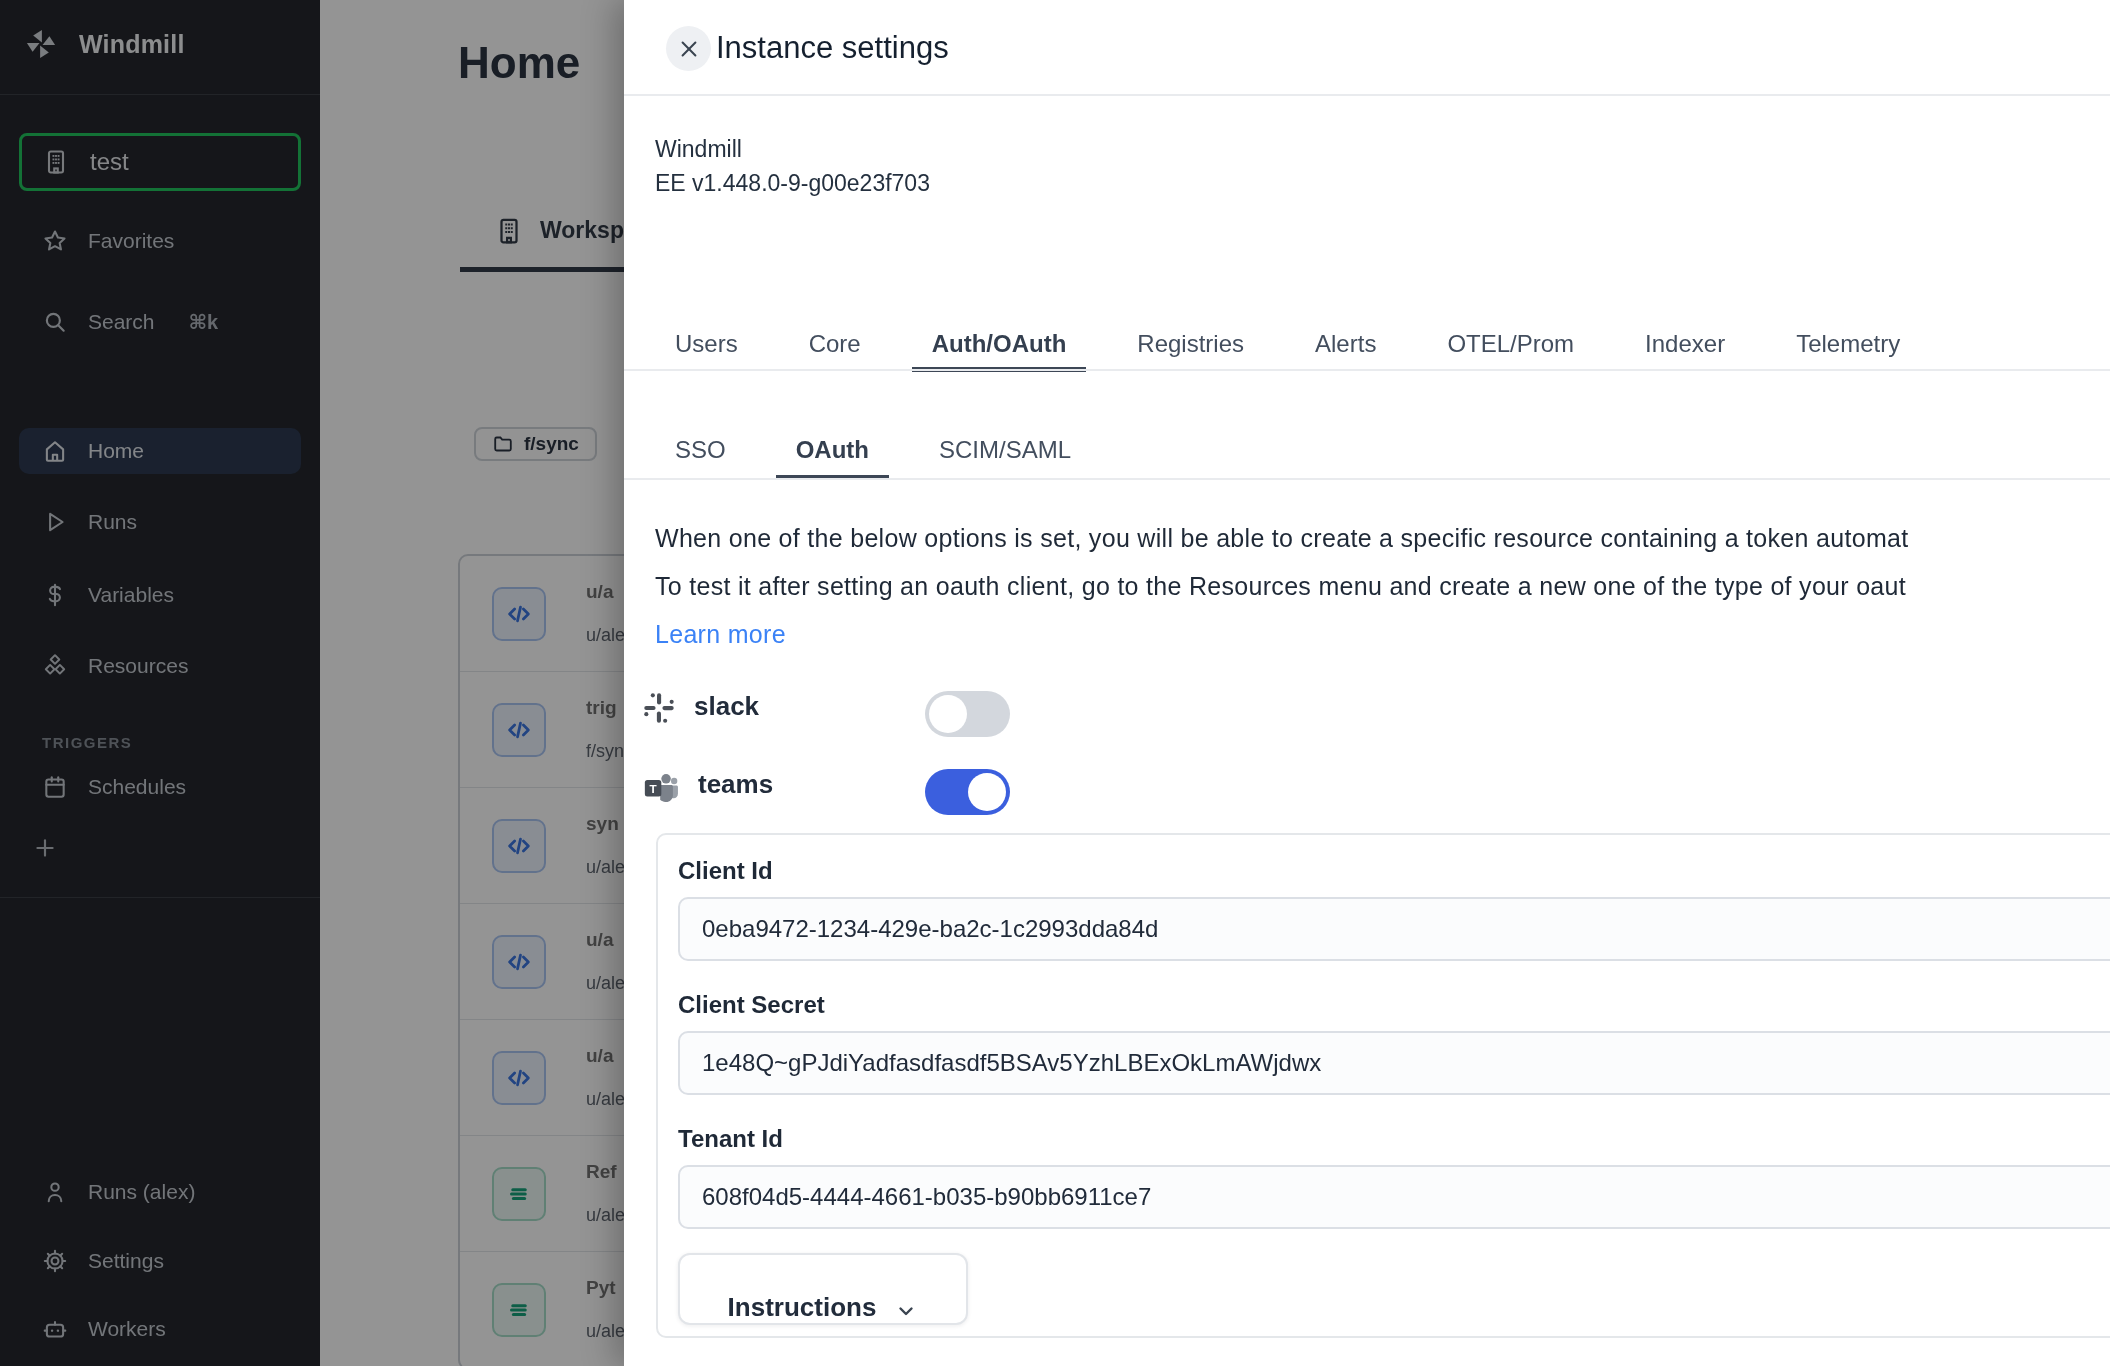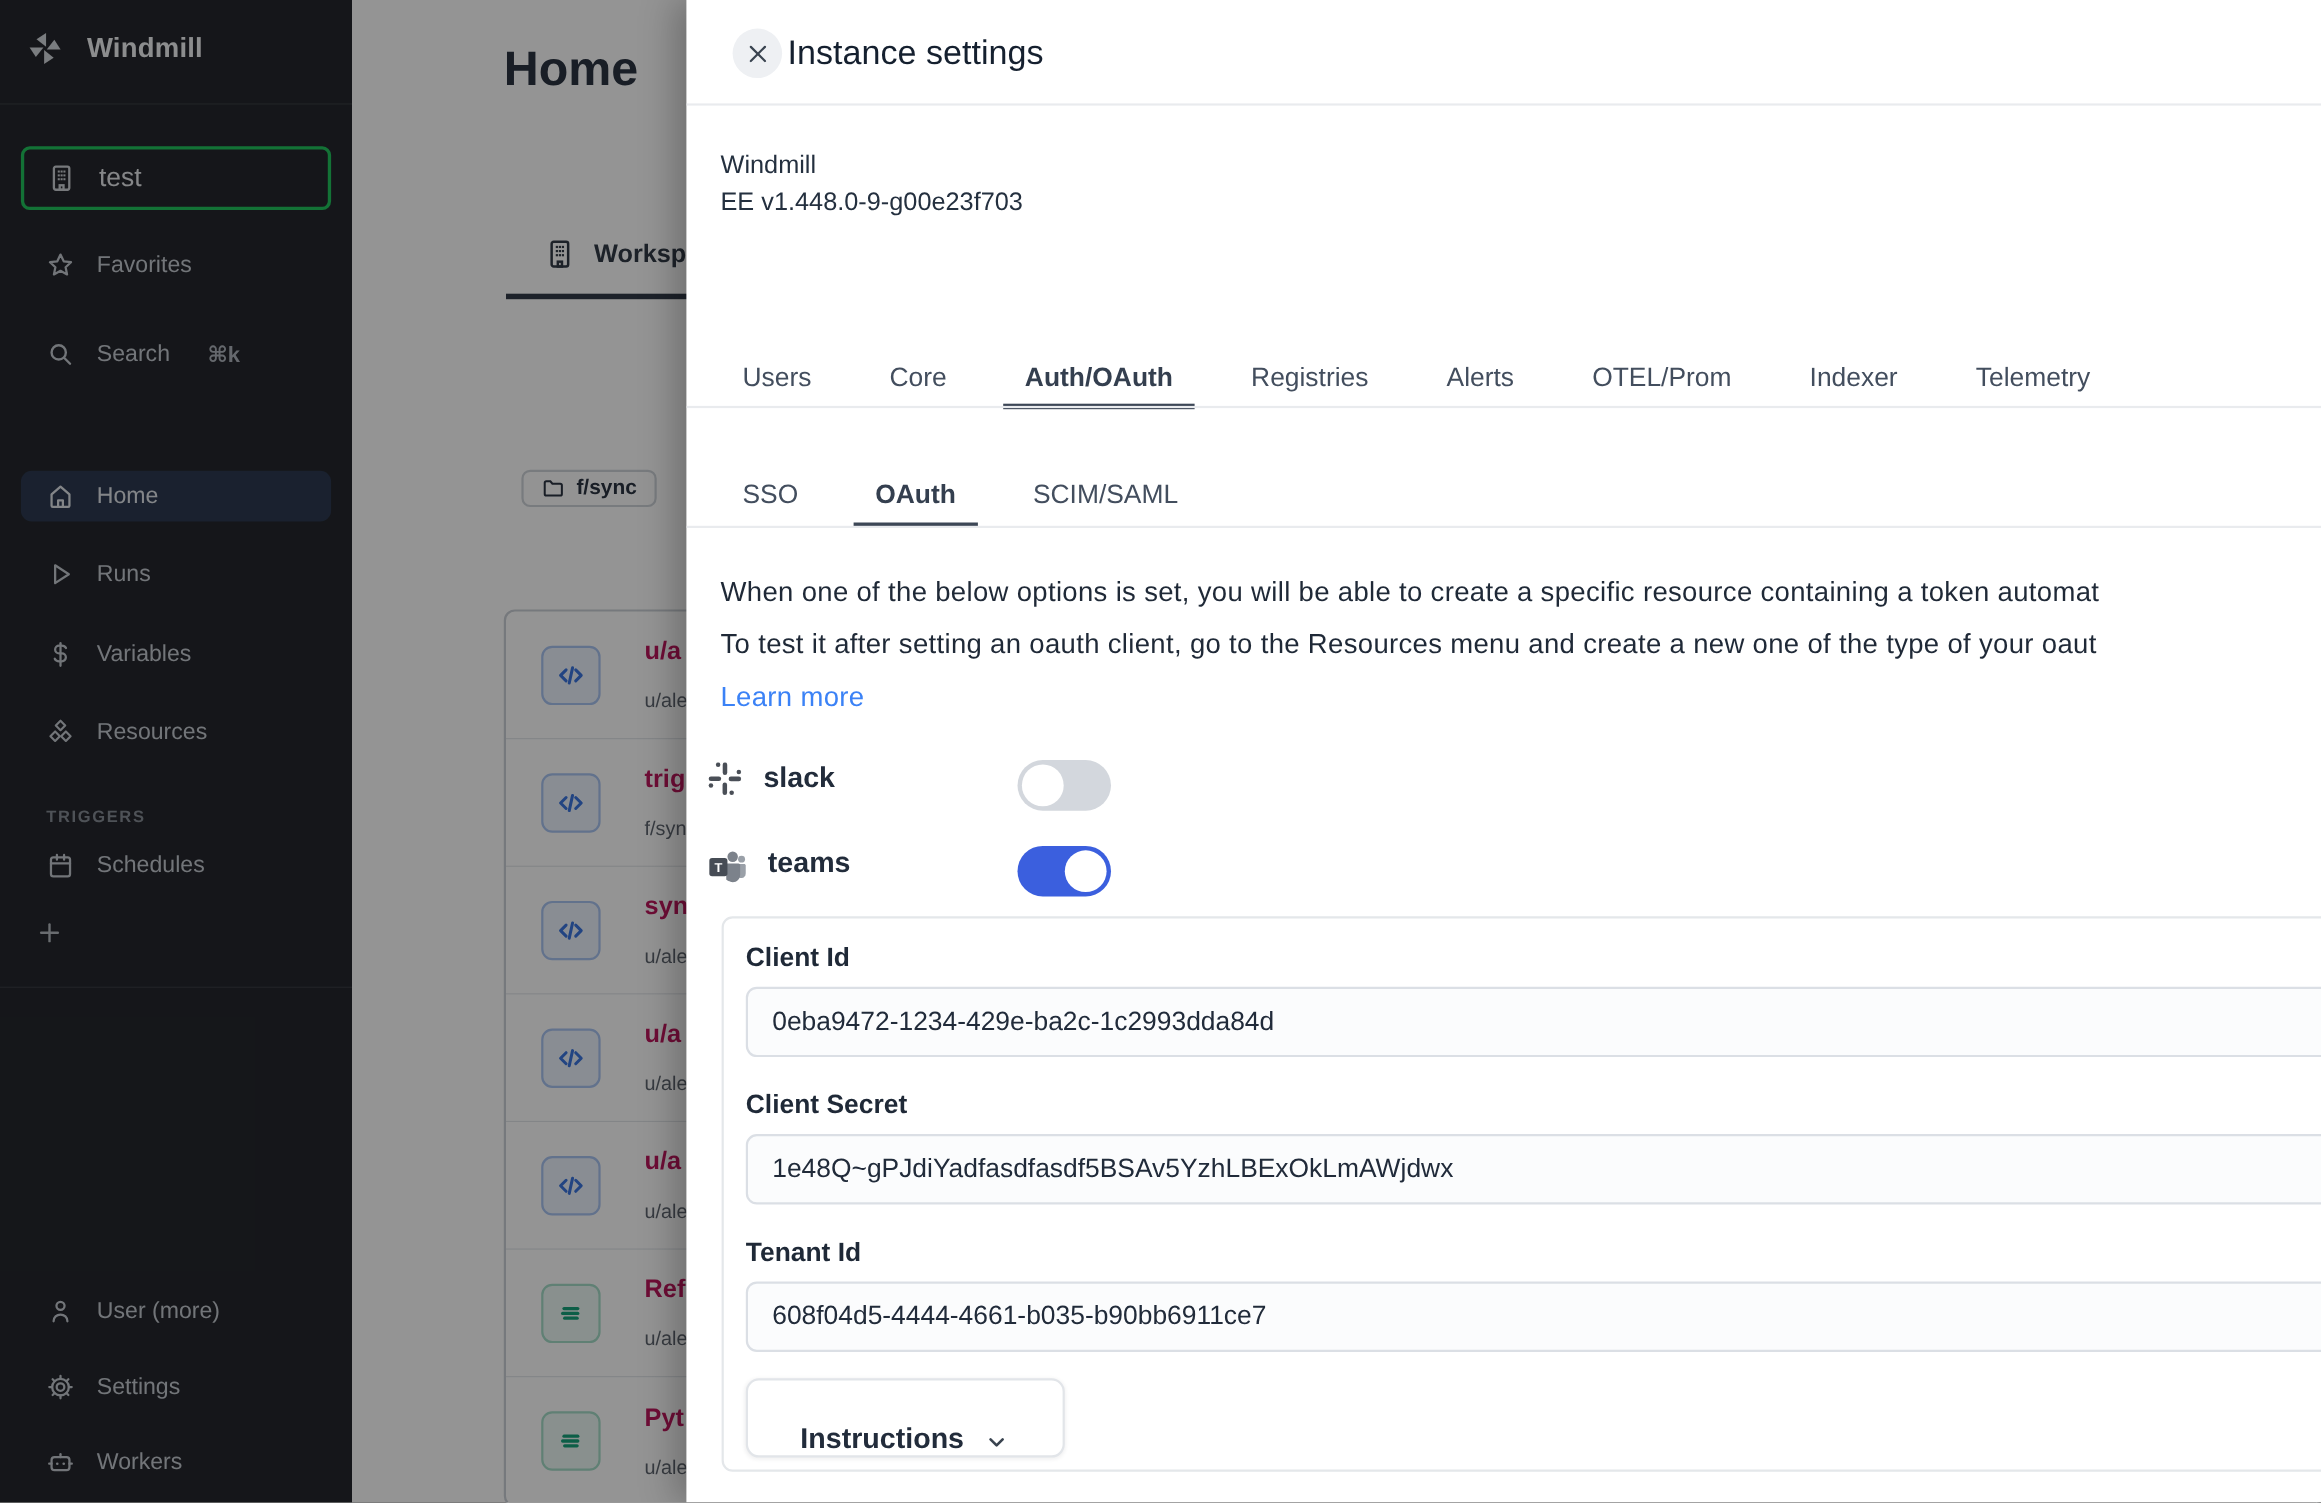--- a/index.html
+++ b/index.html
@@ -31,21 +31,21 @@
          display:flex;align-items:center;justify-content:center;font-size:25px;font-weight:700;color:#1f2937;}
   .m-code{color:#565d68;}
   .m-chip{position:absolute;left:154px;top:427px;height:34px;background:#fdfdfe;border:2px solid #cfd4da;
           border-radius:8px;display:flex;align-items:center;gap:10px;padding:0 16px;font-size:19px;font-weight:700;color:#2b3442;}
   .m-card{position:absolute;left:138px;top:554px;width:1652px;border:2px solid #ccd1d7;border-radius:10px;background:#fff;}
   .m-row{height:116px;display:flex;align-items:center;gap:40px;padding-left:32px;border-bottom:1px solid #e2e5e9;}
   .m-row:last-child{border-bottom:none;}
   .ibox{width:54px;height:54px;border-radius:10px;display:flex;align-items:center;justify-content:center;flex:none;}
   .ibox.script{background:#edf3fd;border:2px solid #a9c4f2;color:#3b76e0;}
   .ibox.flow{background:#ecf9f4;border:2px solid #a5dcc9;color:#17a27b;}
-  .m-rt{font-size:23px;font-weight:700;color:#be185d;line-height:1.25;}
+  .m-rt{font-size:19px;font-weight:700;color:#737373;line-height:1.25;}
   .m-rs{font-size:18px;color:#5f6670;line-height:1.3;margin-top:20px;}
 
   
   .overlay{position:absolute;left:0;top:0;width:2110px;height:1366px;background:rgba(0,0,0,.42);z-index:5;}
 
   
   .drawer{position:absolute;left:624px;top:0;width:1486px;height:1366px;background:#ffffff;z-index:10;
           box-shadow:-10px 0 30px rgba(0,0,0,.25);overflow:hidden;}
   .d-close{position:absolute;left:42px;top:26px;width:45px;height:45px;border-radius:50%;background:#eef0f3;
            display:flex;align-items:center;justify-content:center;color:#3a4450;cursor:pointer;}
@@ -332,21 +332,21 @@
 
     <div class="sb-div" style="top:897px"></div>
 
     <div class="sb-item" style="top:1169px">
       <span class="ic">
         <svg width="26" height="26" viewBox="0 0 24 24" fill="none" stroke="currentColor" stroke-width="1.9" stroke-linecap="round">
             <circle cx="12" cy="7.5" r="3.4"></circle>
             <path d="M6.2 20.5c0-3.4 2.6-5.7 5.8-5.7s5.8 2.3 5.8 5.7"></path>
           </svg>
       </span>
-      <span>User (more)</span>
+      <span>Runs (alex)</span>
     </div>
 
     <div class="sb-item" style="top:1238px">
       <span class="ic">
         <svg width="26" height="26" viewBox="0 0 24 24" fill="none" stroke="currentColor" stroke-width="1.9" stroke-linecap="round">
           <circle cx="12" cy="12" r="3.2"></circle>
             <circle cx="12" cy="12" r="7"></circle>
           <g>
             <path d="M12 2.6v2.4"></path>
               <path d="M12 19v2.4"></path>

